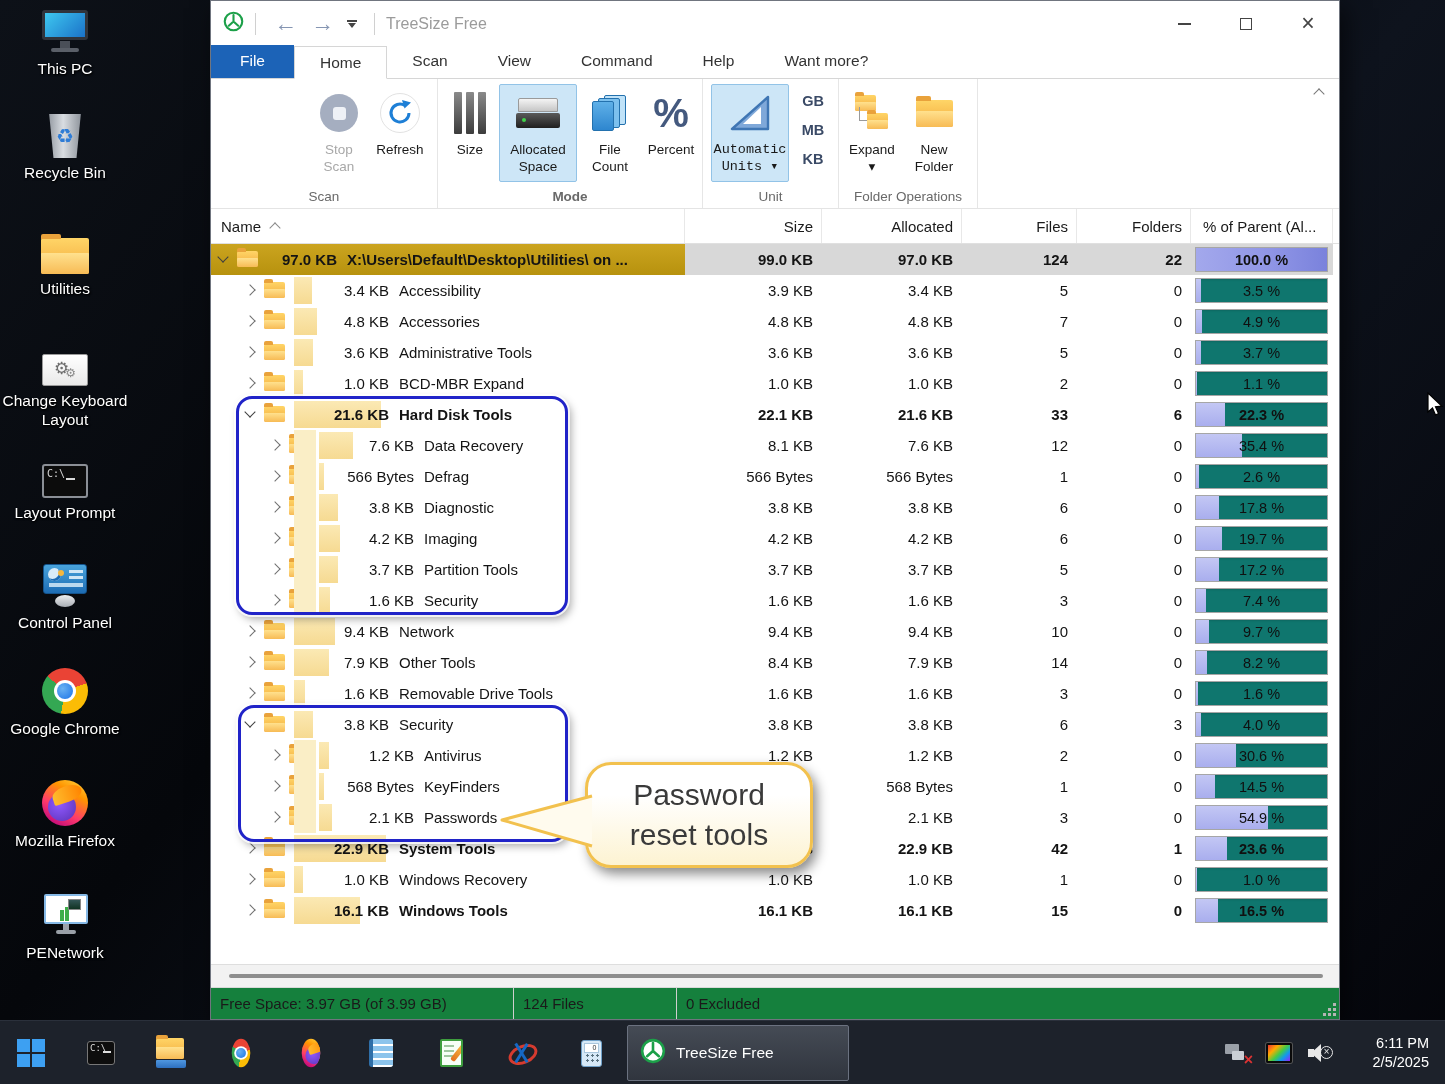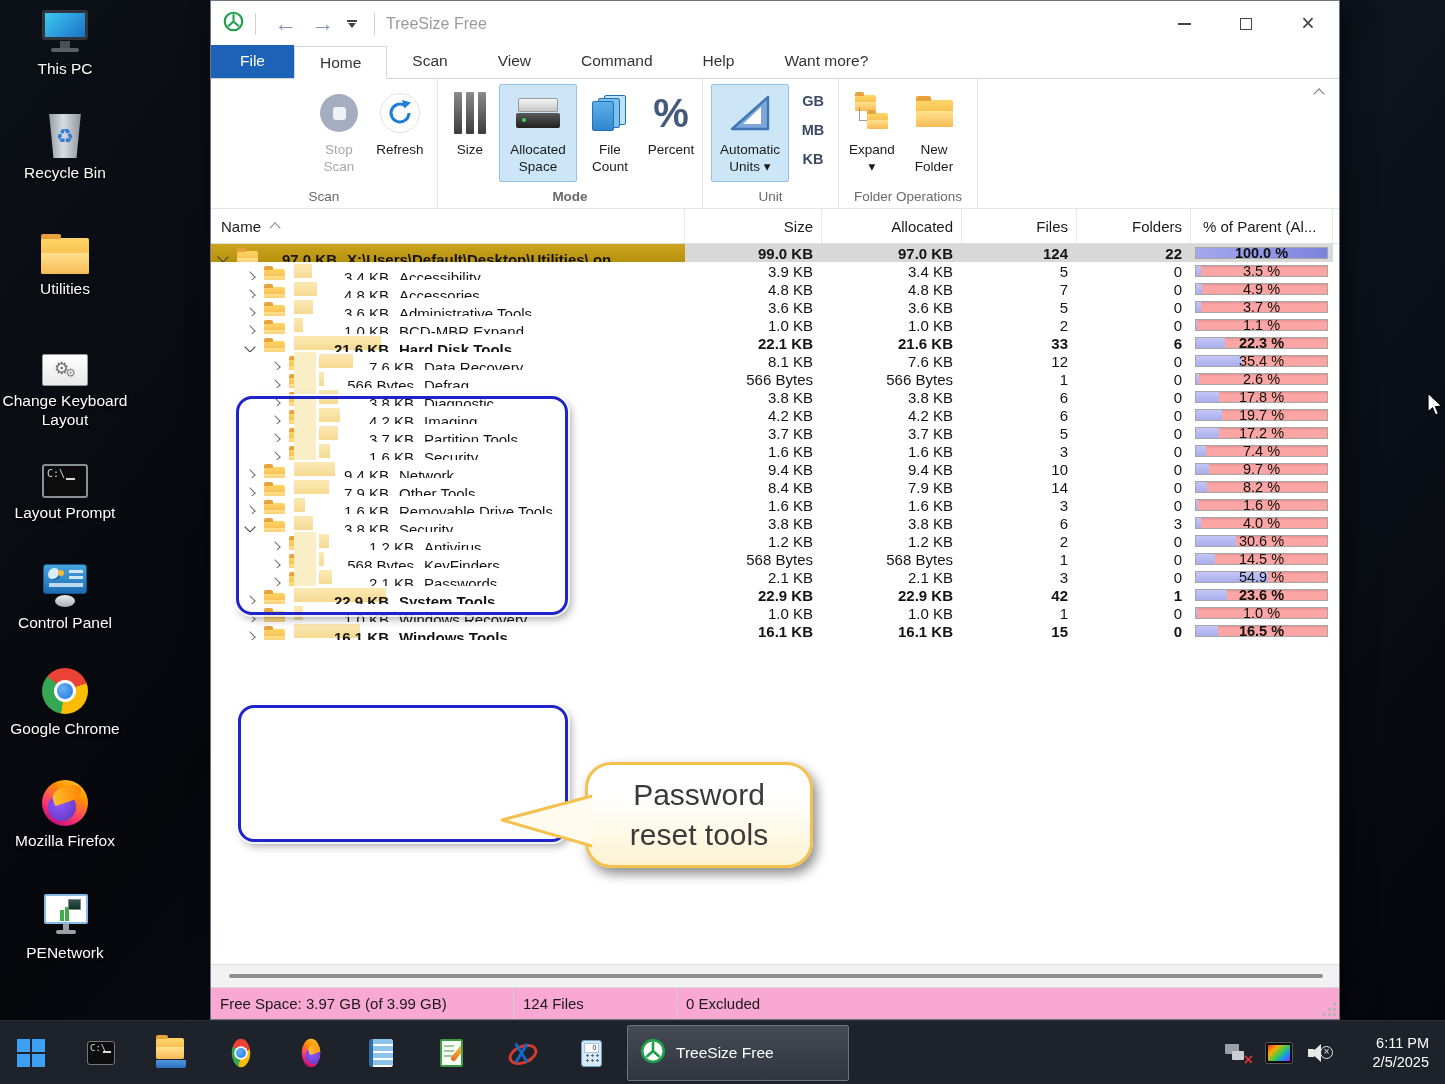--- a/index.html
+++ b/index.html
@@ -124,44 +124,44 @@
   .ic-exp{position:relative;width:42px;height:40px}
   .ic-exp .ln{position:absolute;left:8px;top:14px;width:10px;height:14px;border-left:1.6px solid #9a9a9a;border-bottom:1.6px solid #9a9a9a}
   
   .thead{position:absolute;left:0;top:208px;width:1128px;height:35px;background:#fff;display:flex;
     border-bottom:1px solid #e0e0e0}
   .th{font-size:15px;color:#1a1a1a;display:flex;align-items:center;border-right:1px solid #e8e8e8;cursor:pointer}
   .th.num{justify-content:flex-end;padding-right:8px}
   .sortchev{width:8px;height:8px;border-left:1.6px solid #8a8a8a;border-top:1.6px solid #8a8a8a;
     transform:rotate(45deg);margin:3px 0 0 10px}
   .rows{position:absolute;left:0;top:243px;width:1128px}
-  .trow{display:flex;height:18px;font-size:15px;color:#141414;cursor:default}
+  .trow{display:flex;height:31px;font-size:15px;color:#141414;cursor:default}
   .trow.b{font-weight:bold}
   .cname{position:relative;width:474px;overflow:hidden}
   .trow.sel .cname{background:linear-gradient(180deg,#cba41f,#b7920e)}
   .trow.sel .dcell,.trow.sel .pctcell{background:#d8d8d8}
   .chev{position:absolute;width:8px;height:8px;border-right:1.8px solid #6f6f6f;border-bottom:1.8px solid #6f6f6f;cursor:pointer}
   .chev.right{transform:rotate(-45deg);top:11px}
   .chev.down{transform:rotate(45deg);top:9px;border-color:#3f3f3f}
   .tf{position:absolute;top:7px}
   .nbar{position:absolute;top:2px;bottom:2px;background:linear-gradient(180deg,#fbe9b4,#f6da92);z-index:0}
   .ntrail{position:absolute;top:0;bottom:0;background:#faeec6;z-index:0}
   .nsize{position:absolute;top:0;height:31px;line-height:31px;text-align:right;z-index:1}
   .nname{position:absolute;top:0;height:31px;line-height:31px;white-space:nowrap;z-index:1}
   .dcell{display:flex;align-items:center;justify-content:flex-end;padding-right:8px;border-right:1px solid transparent}
   .w-size{width:137px}.w-alloc{width:140px}.w-files{width:115px}.w-folders{width:114px}
   .pctcell{width:142px;padding:3px 5px 3px 4px}
-  .ptrack{position:relative;width:100%;height:100%;background:#fca5a5;border:1px solid #a6a6a6;
+  .ptrack{position:relative;width:100%;height:100%;background:#0f766e;border:1px solid #a6a6a6;
     box-shadow:inset 1px 1px 2px rgba(0,0,0,.12)}
   .pfill{position:absolute;left:0;top:0;bottom:0;background:linear-gradient(180deg,#c3c7f4,#a9aeee)}
   .pfill.full{background:linear-gradient(90deg,#a3a8ec 0%,#9096e6 55%,#7a82dc 100%)}
   .plabel{position:absolute;inset:0;display:flex;align-items:center;justify-content:center;font-size:14.5px;color:#101010}
   .hscroll{position:absolute;left:0;top:963px;width:1128px;height:23px;background:#f2f2f2;border-top:1px solid #dedede;cursor:pointer}
   .hthumb{position:absolute;left:18px;right:16px;top:9px;height:4px;background:#8e8e8e;border-radius:2px;cursor:grab}
-  .status{position:absolute;left:0;bottom:0;width:1128px;height:32px;background:#f9a8d4;border-top:1px solid #d9d9d9;
+  .status{position:absolute;left:0;bottom:0;width:1128px;height:32px;background:#15803d;border-top:1px solid #d9d9d9;
     display:flex;align-items:center;font-size:15px;color:#1a1a1a}
   .ssec{padding-left:9px;height:100%;display:flex;align-items:center}
   .ssec+.ssec{border-left:1px solid #cfcfcf}
   .s1{width:302px}.s2{width:163px}.s3{width:143px}.s4{flex:1}
   .grip{position:absolute;right:3px;bottom:3px;width:3px;height:3px;background:#b5b5b5;
     box-shadow:-5px 0 0 #b5b5b5,0 -5px 0 #b5b5b5,-10px 0 0 #b5b5b5,0 -10px 0 #b5b5b5,-5px -5px 0 #b5b5b5}
   
   .bluebox{position:absolute;border:3px solid #2023c8;border-radius:16px;z-index:60;pointer-events:none;
     box-shadow:0 0 0 2px rgba(255,255,255,.8),3px 4px 8px rgba(0,0,0,.35)}
   .b1{left:236px;top:396px;width:332px;height:219px}
@@ -401,21 +401,21 @@
           </div>
         </div>
         <div class="rlabel">File Count</div>
       </div>
       <div class="rbtn" style="left: 432px; width: 56px;">
         <div class="ricon">
           <div class="ic-pct">%</div>
         </div>
         <div class="rlabel">Percent</div>
       </div>
-      <div class="rbtn selected" style="left: 500px; width: 78px;">
+      <div class="rbtn selected" style="left: 500px; width: 78px; font-family: Liberation Mono, monospace;">
         <div class="ricon">
           <svg width="44" height="40" viewBox="0 0 44 40">
             <polygon points="4,36 40,36 40,4" fill="#7fa8d9" stroke="#3f76b4" stroke-width="2.4" stroke-linejoin="round"></polygon>
             <polygon points="15,31 33,31 33,14" fill="#fff"></polygon>
           </svg>
         </div>
         <div class="rlabel">Automatic Units ▾</div>
       </div>
       <div class="rbtn" style="left: 634px; width: 54px;">
         <div class="ricon">

